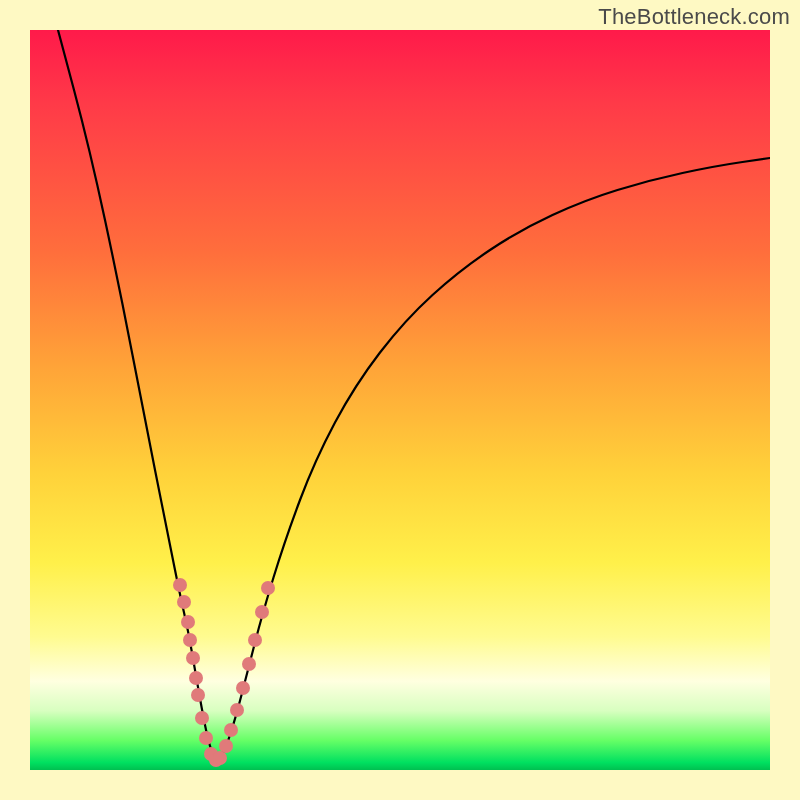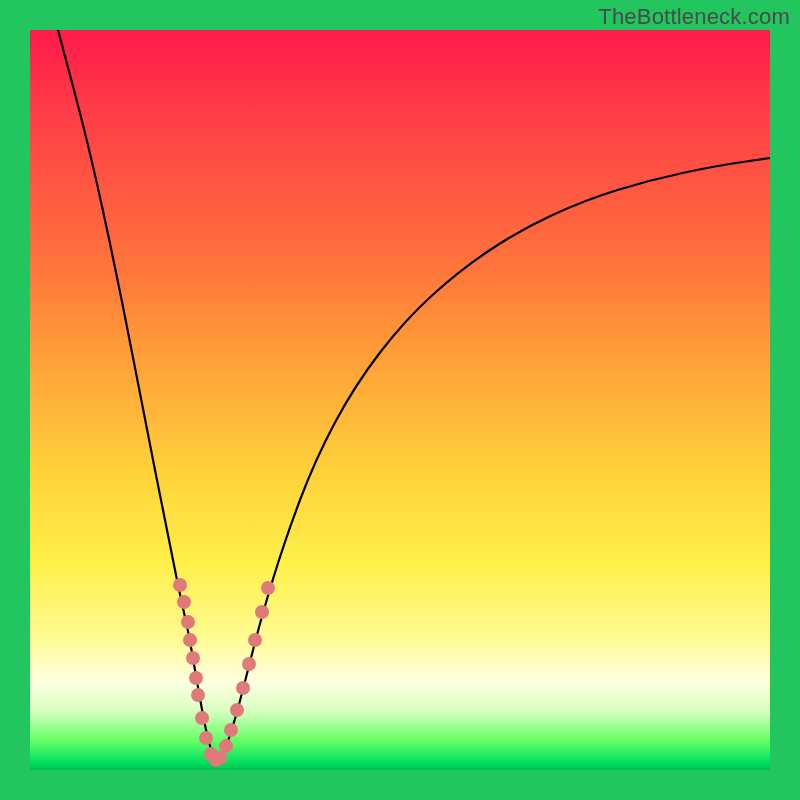--- a/index.html
+++ b/index.html
@@ -9,21 +9,21 @@
     height: 800px;
     overflow: hidden;
     background: #000;
     font-family: Arial, Helvetica, sans-serif;
   }
   .frame {
     position: absolute;
     left: 0; top: 0;
     width: 800px;
     height: 800px;
-    background: #22c55e;
+    background: #fef9c3;
   }
   .plot-area {
     position: absolute;
     left: 30px;
     top: 30px;
     width: 740px;
     height: 740px;
     overflow: hidden;
   }
   .gradient-bg {

